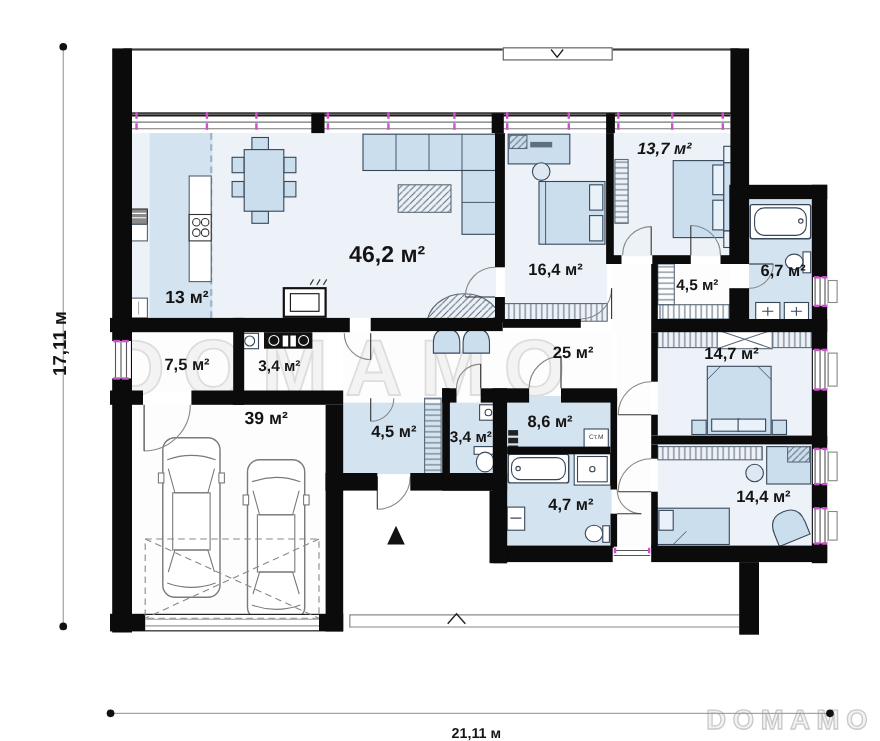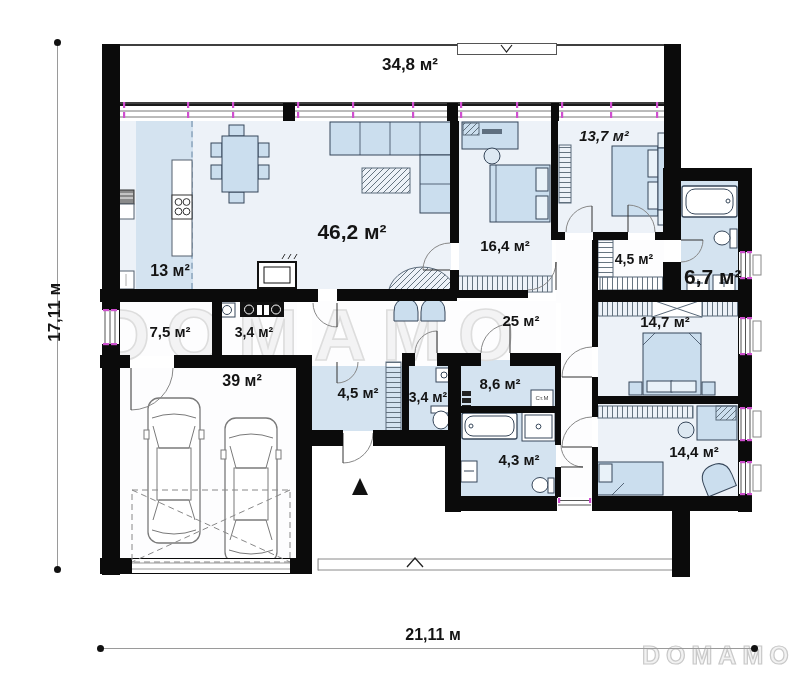--- a/index.html
+++ b/index.html
@@ -29,21 +29,21 @@
 
 <div class="plan">
 
   <div class="dimline" style="left:57px;top:42px;width:1px;height:528px;"></div>
   <div class="dimdot" style="left:54px;top:39px;"></div>
   <div class="dimdot" style="left:54px;top:566px;"></div>
   <div class="lbl" style="left:-5px;top:303px;width:120px;font-size:17px;transform:rotate(-90deg);z-index:70;">17,11 м</div>
   <div class="dimline" style="left:100px;top:648px;width:656px;height:1px;"></div>
   <div class="dimdot" style="left:97px;top:645px;"></div>
   <div class="dimdot" style="left:751px;top:645px;"></div>
-  <div class="lbl" style="left:393px;top:626px;width:80px;font-size:16px;z-index:70;">21,11 м</div>
+  <div class="lbl" style="left:393px;top:660px;width:80px;font-size:13px;z-index:70;">21,11 м</div>
 
   <div class="wm" style="left:98px;top:294px;font-size:72px;letter-spacing:16px;">DOMAMO</div>
   <div class="wm2" style="left:642px;top:641px;font-size:25px;letter-spacing:6px;">DOMAMO</div>
 
   <div class="terr" style="left:112px;top:44px;width:560px;height:60px;"></div>
   <div class="roofm" style="left:457px;top:43px;width:100px;height:12px;"></div>
 
   <div class="room light" style="left:118px;top:121px;width:333px;height:168px;"></div>
   <div class="room blue kz" style="left:136px;top:121px;width:57px;height:168px;"></div>
   <div class="room light" style="left:459px;top:121px;width:93px;height:170px;"></div>
@@ -406,32 +406,31 @@
         <rect x="589" y="498" width="2.2" height="5" fill="#cf4fcf"></rect>
     </g>
     <g>
       <rect x="132" y="559" width="158" height="14" fill="#fff"></rect>
       <path d="M132,563 H290 M132,569 H290" stroke="#999" stroke-width="1"></path>
       <rect x="132" y="490" width="158" height="72" fill="none" stroke="#888" stroke-dasharray="6,4"></rect>
       <path d="M132,490 L290,562 M290,490 L132,562" stroke="#888" stroke-dasharray="6,4" fill="none"></path>
     </g>
   </svg>
 
-  <div class="lbl" style="left:325px;top:56px;width:170px;font-size:17px;">34,8 м²</div>
   <div class="lbl" style="left:135px;top:262px;width:70px;font-size:16px;">13 м²</div>
   <div class="lbl" style="left:308px;top:220px;width:88px;font-size:21px;">46,2 м²</div>
   <div class="lbl" style="left:466px;top:238px;width:78px;font-size:15px;">16,4 м²</div>
   <div class="lbl" style="left:566px;top:128px;width:76px;font-size:15px;font-style:italic;">13,7 м²</div>
   <div class="lbl" style="left:606px;top:252px;width:56px;font-size:14px;">4,5 м²</div>
-  <div class="lbl" style="left:684px;top:265px;width:56px;font-size:21px;">6,7 м²</div>
+  <div class="lbl" style="left:684px;top:239px;width:56px;font-size:15px;">6,7 м²</div>
   <div class="lbl" style="left:138px;top:324px;width:64px;font-size:15px;">7,5 м²</div>
   <div class="lbl" style="left:224px;top:325px;width:60px;font-size:14px;">3,4 м²</div>
   <div class="lbl" style="left:490px;top:313px;width:62px;font-size:15px;">25 м²</div>
   <div class="lbl" style="left:626px;top:314px;width:78px;font-size:15px;">14,7 м²</div>
   <div class="lbl" style="left:208px;top:372px;width:68px;font-size:16px;">39 м²</div>
   <div class="lbl" style="left:328px;top:385px;width:60px;font-size:15px;">4,5 м²</div>
   <div class="lbl" style="left:402px;top:390px;width:52px;font-size:14px;">3,4 м²</div>
   <div class="lbl" style="left:470px;top:376px;width:60px;font-size:15px;">8,6 м²</div>
-  <div class="lbl" style="left:488px;top:452px;width:62px;font-size:15px;">4,3 м²</div>
+  <div class="lbl" style="left:488px;top:452px;width:62px;font-size:15px;">4,7 м²</div>
   <div class="lbl" style="left:654px;top:444px;width:80px;font-size:15px;">14,4 м²</div>
   <div class="washer-lbl" style="left:531px;top:395px;width:22px;">Ст.М</div>
 
 </div>
 
 </body></html>

